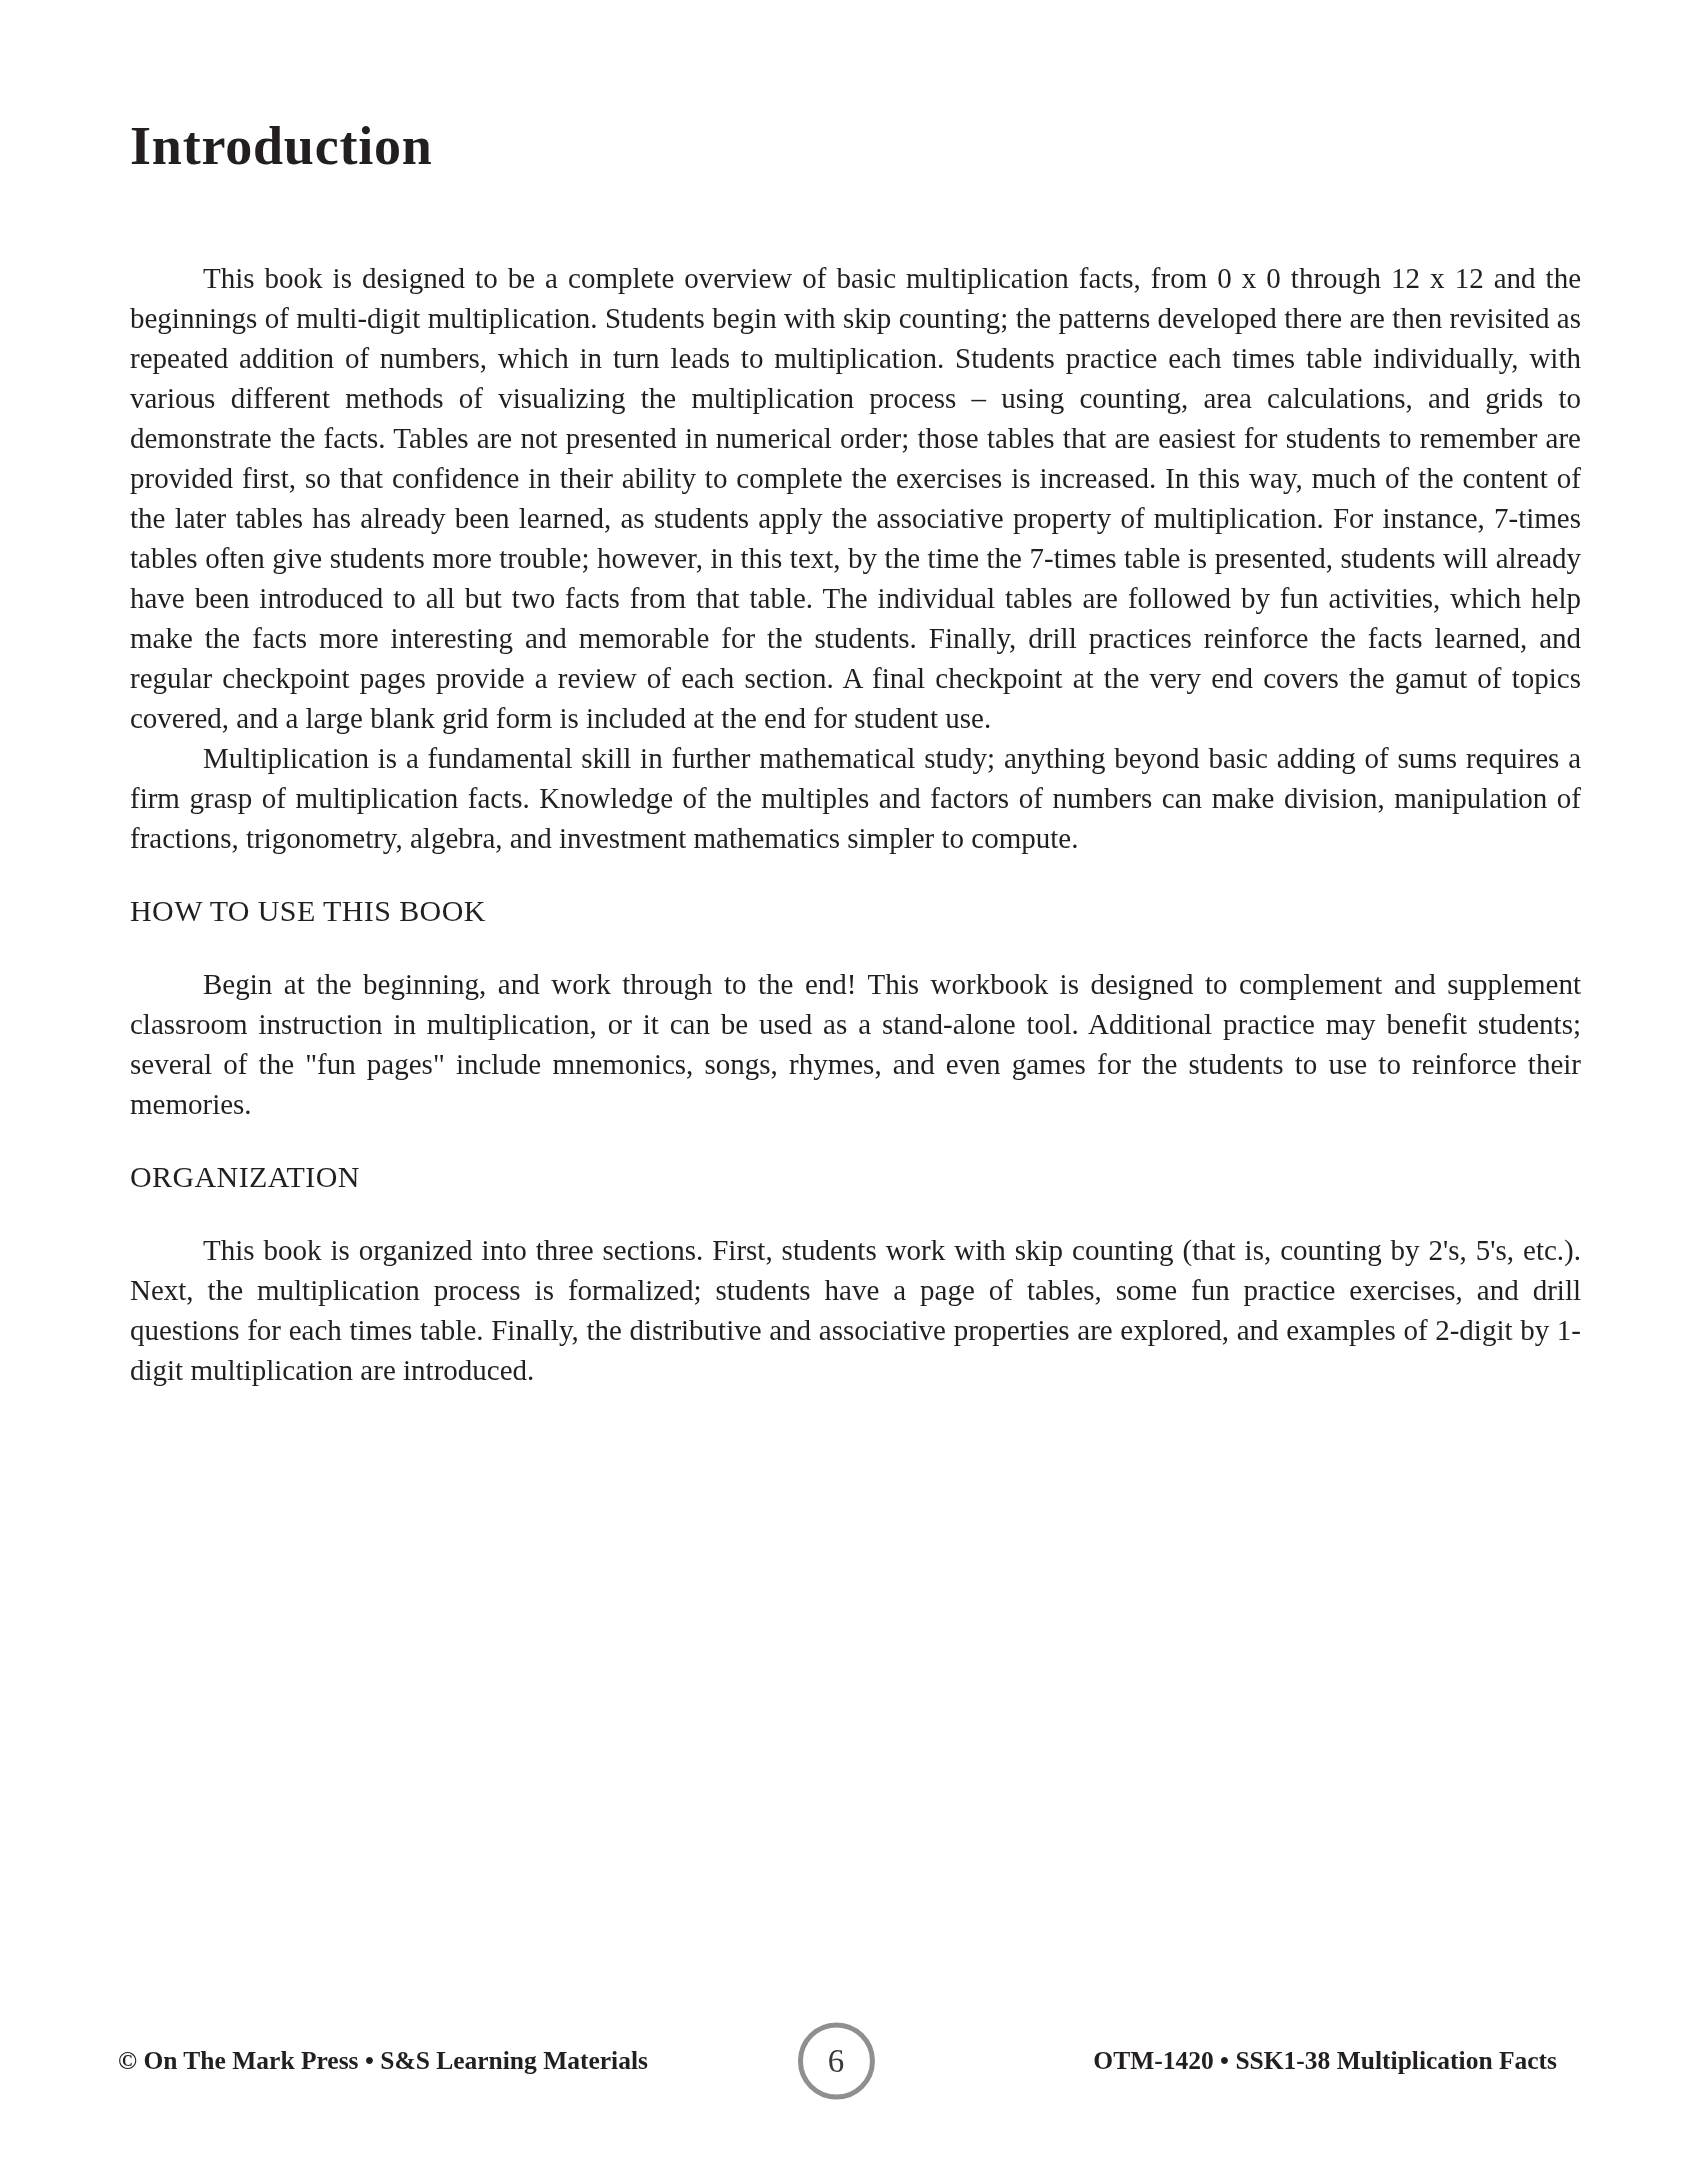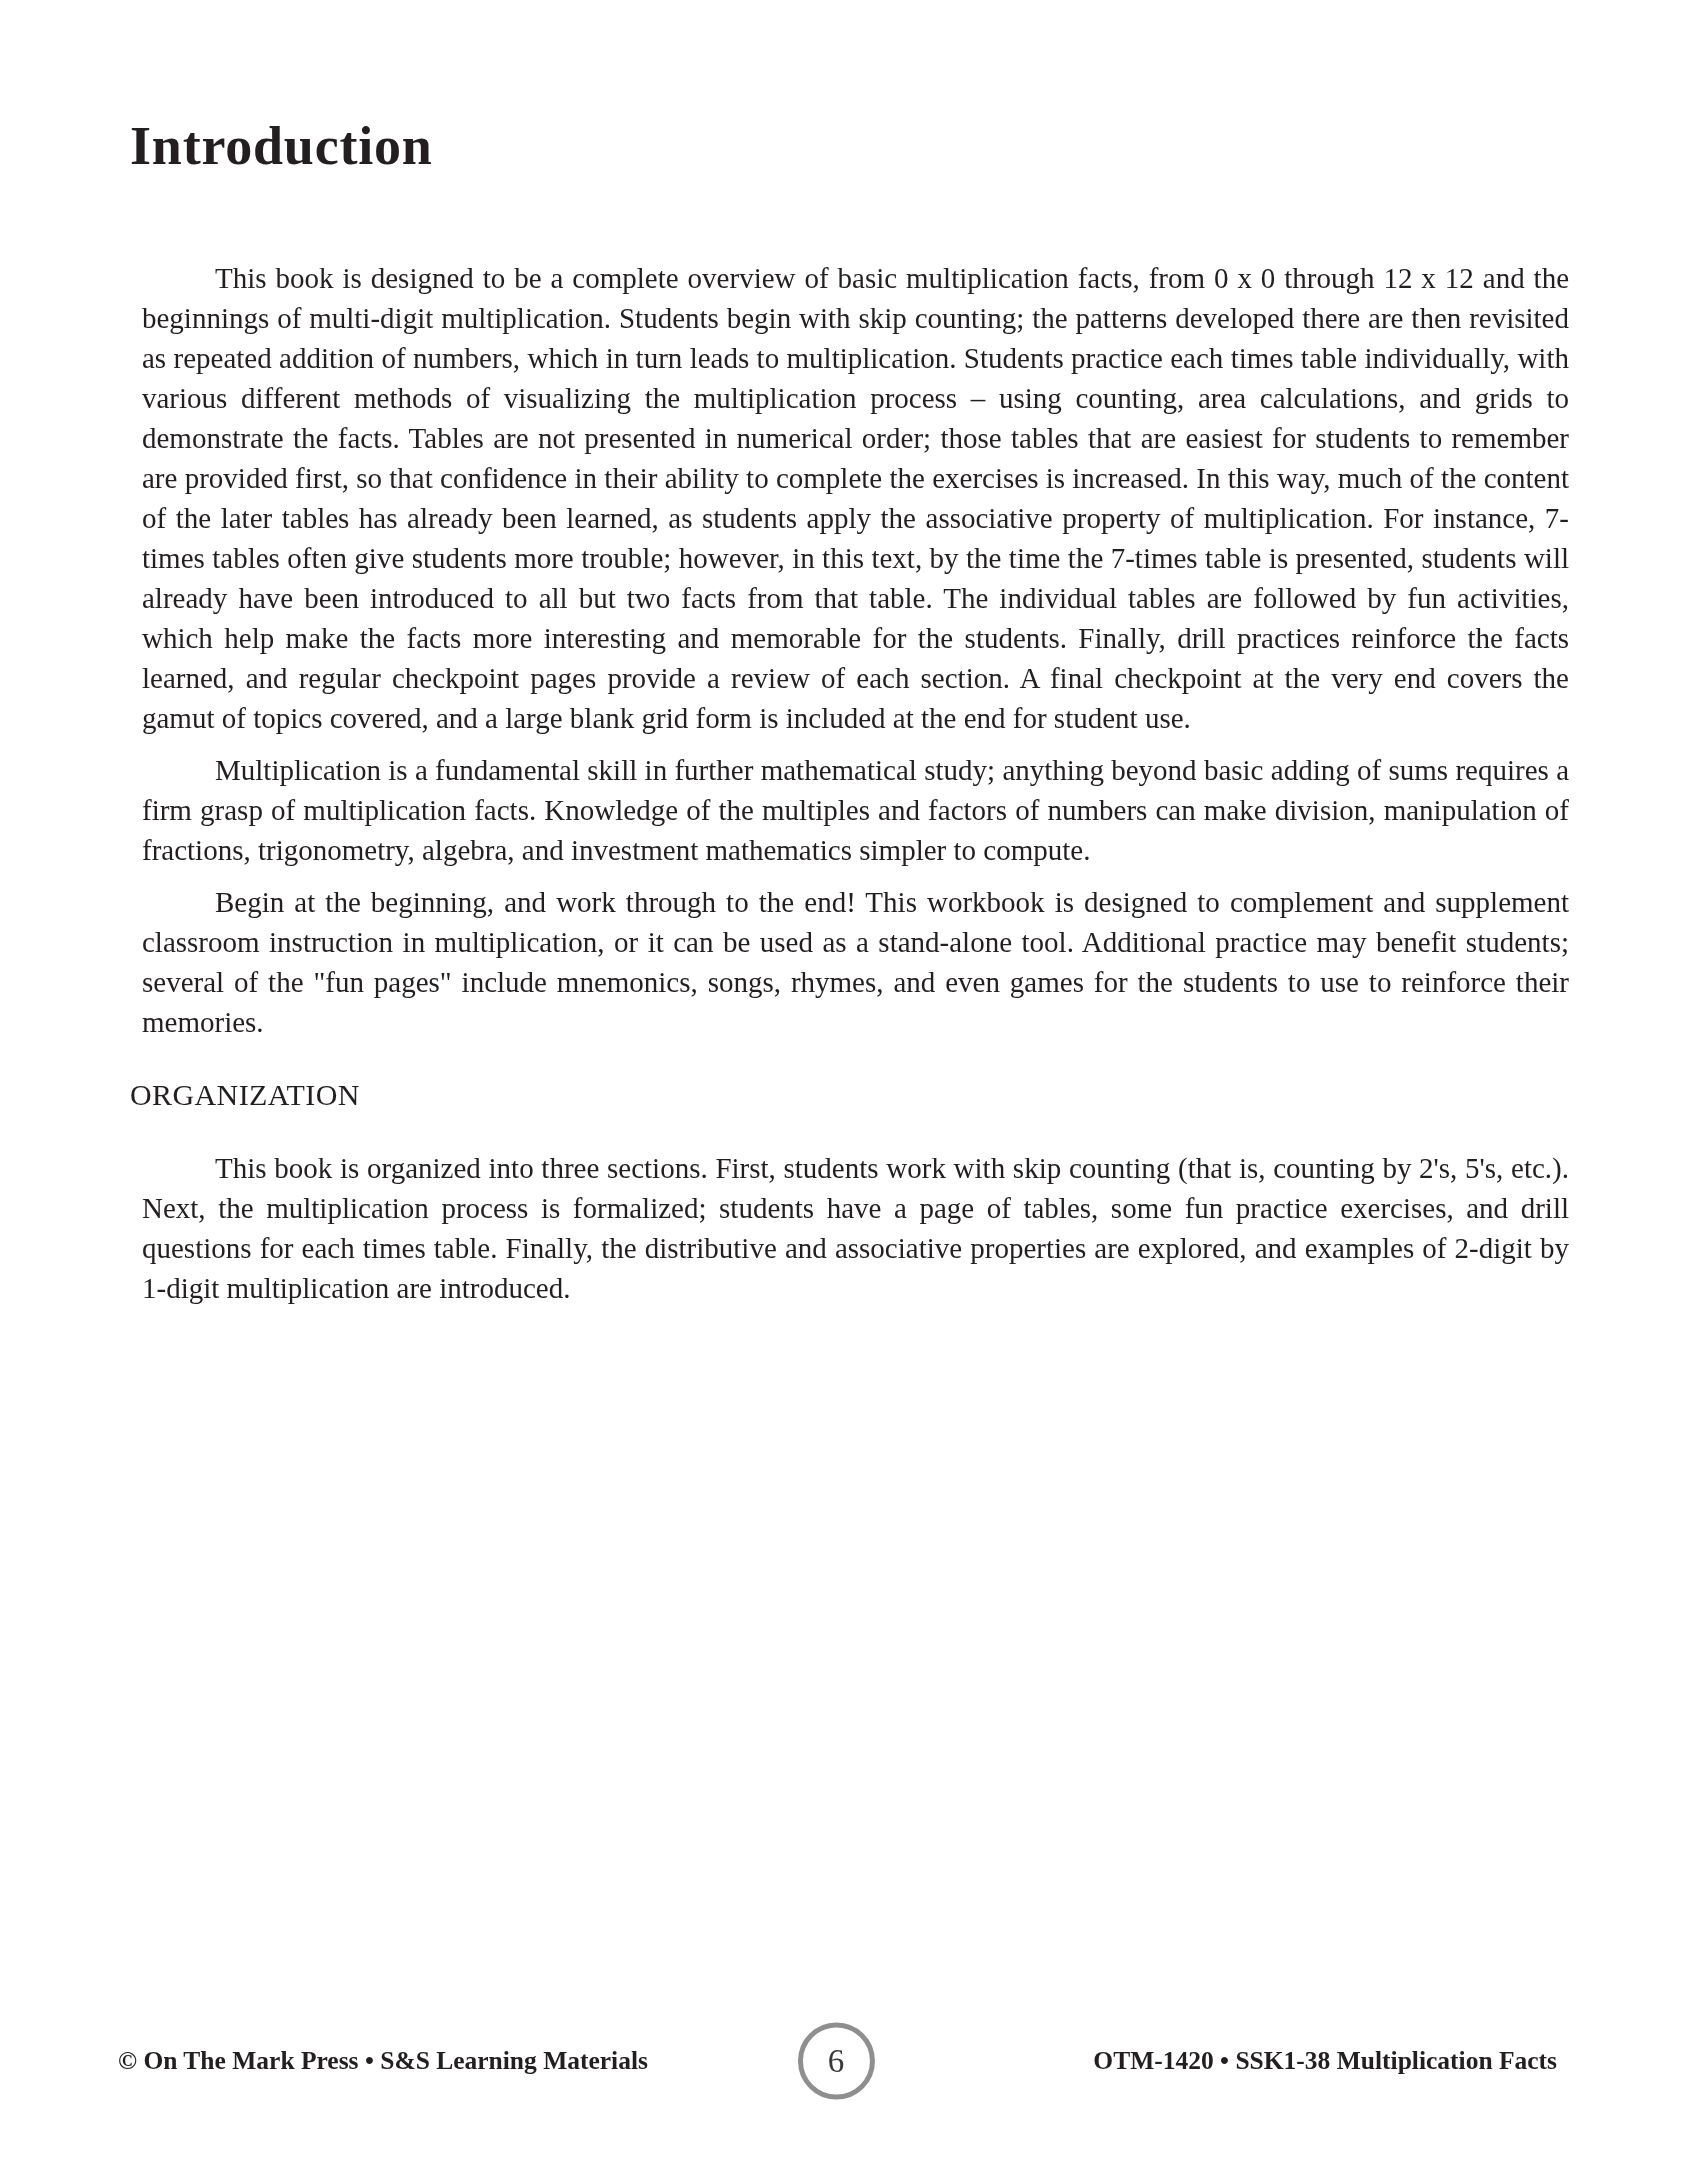--- a/index.html
+++ b/index.html
@@ -28,21 +28,21 @@
     font-weight: bold;
     margin: 0 0 81px 0;
     letter-spacing: 0.8px;
     color: #231f20;
   }
   p.para {
     font-size: 29px;
     line-height: 40px;
     text-align: justify;
     text-indent: 73px;
-    margin: 12px;
+    margin: 0;
     color: #231f20;
   }
   h2.heading {
     font-size: 30px;
     font-weight: normal;
     letter-spacing: 0.4px;
     margin: 36px 0 36px 0;
     color: #231f20;
   }
   .footer {
@@ -84,20 +84,21 @@
 <body>
 
 <div class="page">
 
   <h1 class="title">Introduction</h1>
 
   <p class="para">This book is designed to be a complete overview of basic multiplication facts, from 0 x 0 through 12 x 12 and the beginnings of multi-digit multiplication. Students begin with skip counting; the patterns developed there are then revisited as repeated addition of numbers, which in turn leads to multiplication. Students practice each times table individually, with various different methods of visualizing the multiplication process – using counting, area calculations, and grids to demonstrate the facts. Tables are not presented in numerical order; those tables that are easiest for students to remember are provided first, so that confidence in their ability to complete the exercises is increased. In this way, much of the content of the later tables has already been learned, as students apply the associative property of multiplication. For instance, 7-times tables often give students more trouble; however, in this text, by the time the 7-times table is presented, students will already have been introduced to all but two facts from that table. The individual tables are followed by fun activities, which help make the facts more interesting and memorable for the students. Finally, drill practices reinforce the facts learned, and regular checkpoint pages provide a review of each section. A final checkpoint at the very end covers the gamut of topics covered, and a large blank grid form is included at the end for student use.</p>
 
   <p class="para">Multiplication is a fundamental skill in further mathematical study; anything beyond basic adding of sums requires a firm grasp of multiplication facts. Knowledge of the multiples and factors of numbers can make division, manipulation of fractions, trigonometry, algebra, and investment mathematics simpler to compute.</p>
 
+  <h2 class="heading">HOW TO USE THIS BOOK</h2>
   <p class="para">Begin at the beginning, and work through to the end!  This workbook is designed to complement and supplement classroom instruction in multiplication, or it can be used as a stand-alone tool.  Additional practice may benefit students; several of the "fun pages" include mnemonics, songs, rhymes, and even games for the students to use to reinforce their memories.</p>
 
   <h2 class="heading">ORGANIZATION</h2>
   <p class="para">This book is organized into three sections. First, students work with skip counting (that is, counting by 2's, 5's, etc.). Next, the multiplication process is formalized; students have a page of tables, some fun practice exercises, and drill questions for each times table. Finally, the distributive and associative properties are explored, and examples of 2-digit by 1-digit multiplication are introduced.</p>
 
 
   <div class="footer">
     <div class="footer-left">© On The Mark Press • S&amp;S Learning Materials</div>
     <div class="page-number-circle">
       <span>6</span>

